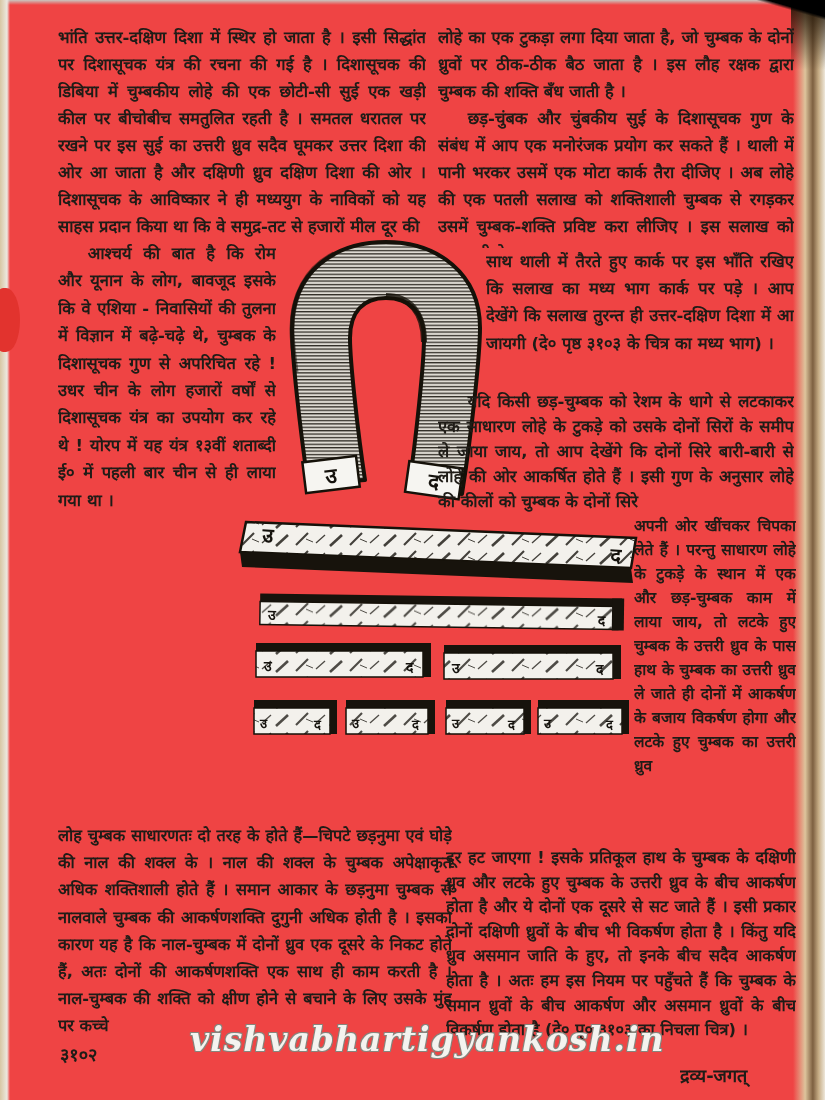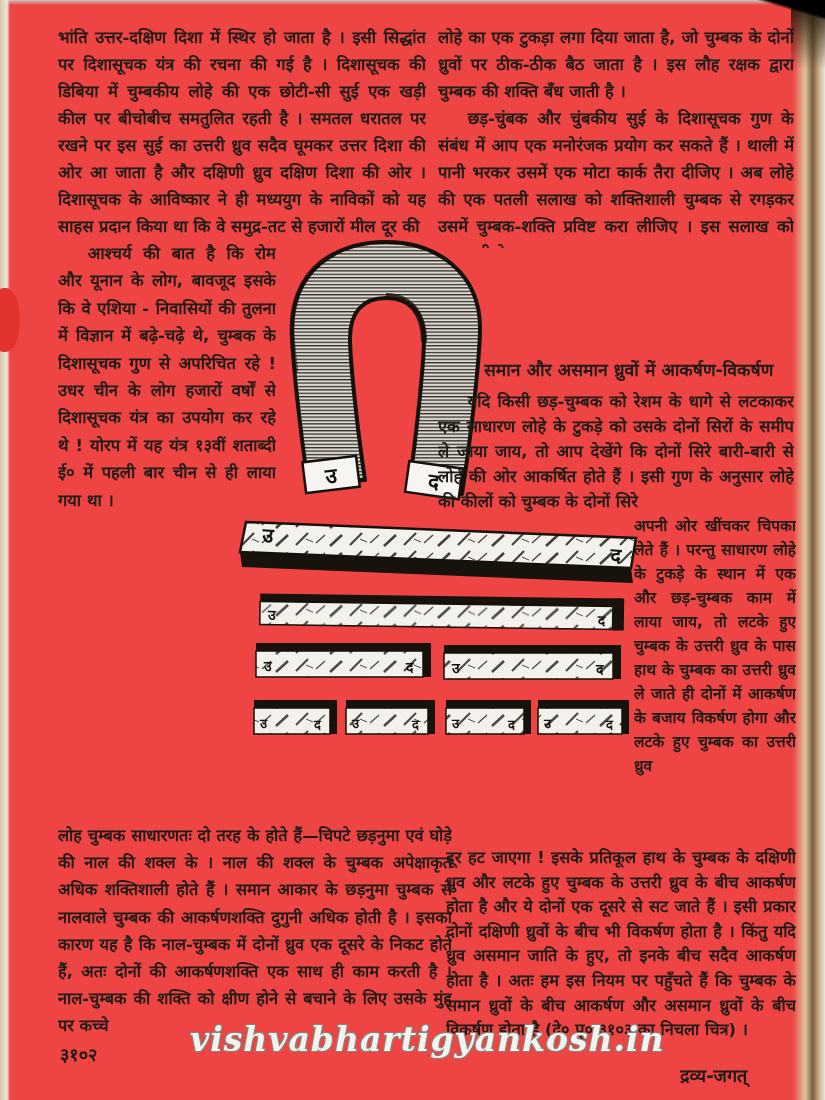--- a/index.html
+++ b/index.html
@@ -83,22 +83,22 @@
     <g transform="rotate(8 160 248)">
       <rect x="131" y="233" width="54" height="31" fill="#f6f5f1" stroke="#151109" stroke-width="2.5"></rect>
       <text x="158" y="257" font-size="21" text-anchor="middle">द</text>
     </g>
   </svg>
 
   <div class="tb p-wide" style="left:438px;top:24px;width:356px;height:224px;">
     <p>लोहे का एक टुकड़ा लगा दिया जाता है, जो चुम्बक के दोनों ध्रुवों पर ठीक-ठीक बैठ जाता है । इस लौह रक्षक द्वारा चुम्बक की शक्ति बँध जाती है ।</p>
     <p class="indent">छड़-चुंबक और चुंबकीय सुई के दिशासूचक गुण के संबंध में आप एक मनोरंजक प्रयोग कर सकते हैं । थाली में पानी भरकर उसमें एक मोटा कार्क तैरा दीजिए । अब लोहे की एक पतली सलाख को शक्तिशाली चुम्बक से रगड़कर उसमें चुम्बक-शक्ति प्रविष्ट करा लीजिए । इस सलाख को सावधानी के</p>
   </div>
+  <div class="tb p-wide" style="left:486px;top:248px;width:308px;height:110px;line-height:27.2px;">साथ थाली में तैरते हुए कार्क पर इस भाँति रखिए कि सलाख का मध्य भाग कार्क पर पड़े । आप देखेंगे कि सलाख तुरन्त ही उत्तर-दक्षिण दिशा में आ जायगी (दे० पृष्ठ ३१०३ के चित्र का मध्य भाग) ।</div>
 
-  <div class="tb heading" style="left:484px;top:357px;width:330px;height:28px;">समान और असमान ध्रुवों में आकर्षण-विकर्षण</div>
 
   <div class="tb p-rnarrow" style="left:634px;top:514px;width:162px;height:334px;">अपनी ओर खींचकर चिपका लेते हैं । परन्तु साधारण लोहे के टुकड़े के स्थान में एक और छड़-चुम्बक काम में लाया जाय, तो लटके हुए चुम्बक के उत्तरी ध्रुव के पास हाथ के चुम्बक का उत्तरी ध्रुव ले जाते ही दोनों में आकर्षण के बजाय विकर्षण होगा और लटके हुए चुम्बक का उत्तरी ध्रुव</div>
 
   <div class="tb p-wide indent" style="left:438px;top:389px;width:356px;height:126px;line-height:25px;">यदि किसी छड़-चुम्बक को रेशम के धागे से लटकाकर एक साधारण लोहे के टुकड़े को उसके दोनों सिरों के समीप ले जाया जाय, तो आप देखेंगे कि दोनों सिरे बारी-बारी से लोहे की ओर आकर्षित होते हैं । इसी गुण के अनुसार लोहे की कीलों को चुम्बक के दोनों सिरे</div>
 
   <svg style="left:238px;top:512px;" width="404" height="238" viewBox="0 0 404 238">
     <defs>
       <pattern id="scr" width="54" height="18" patternUnits="userSpaceOnUse">
         <path d="M4 15 L16 3" stroke="#17140e" stroke-width="2.2"></path>
         <path d="M24 13 L33 5" stroke="#17140e" stroke-width="1.3"></path>

